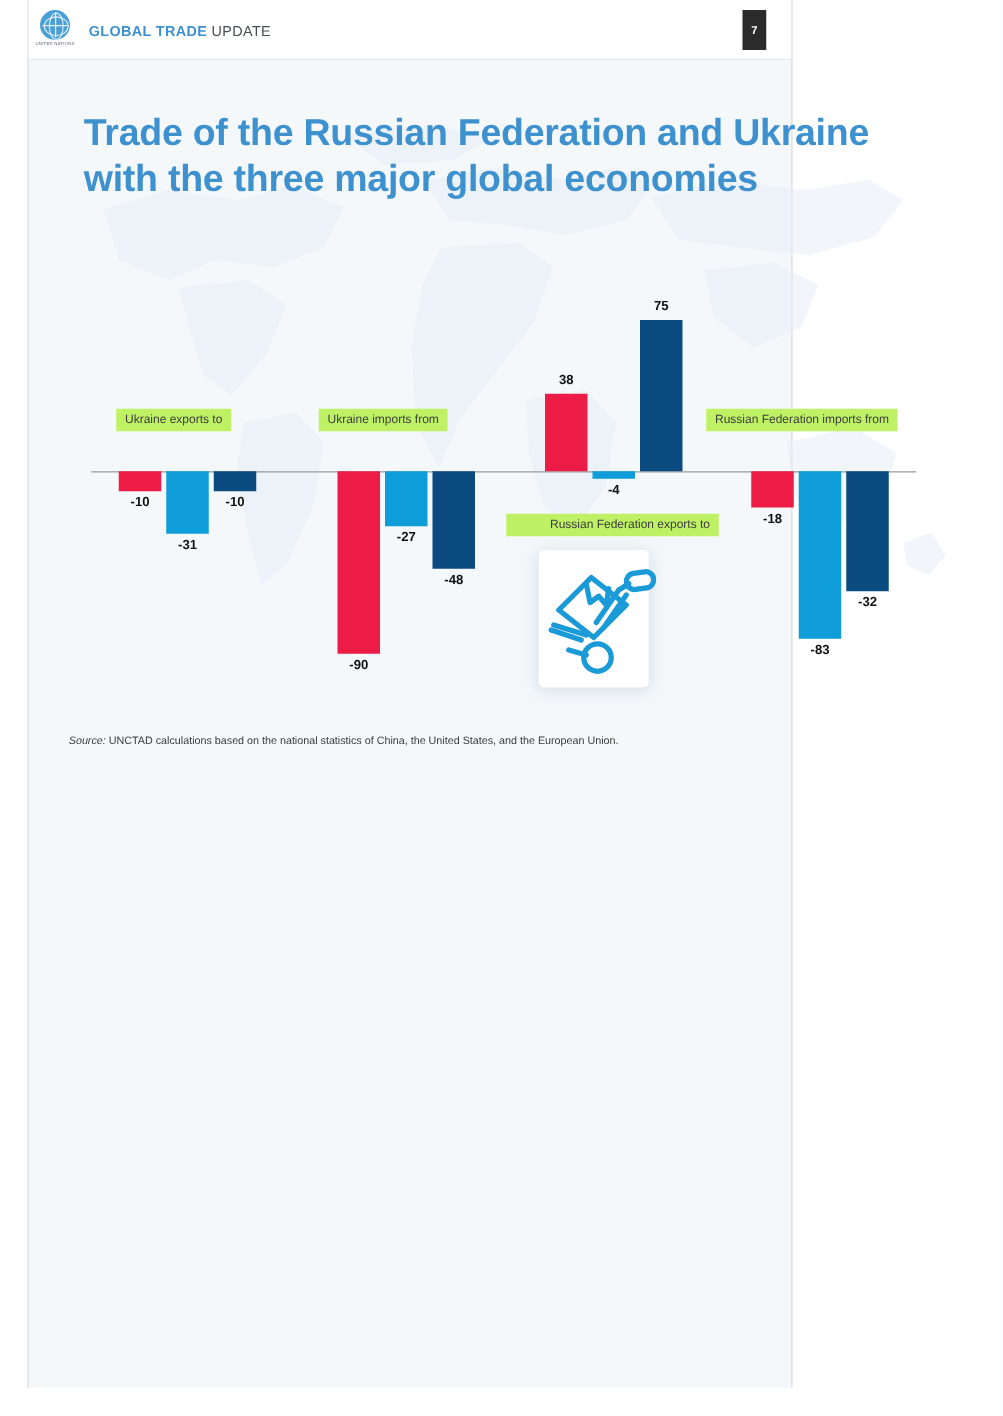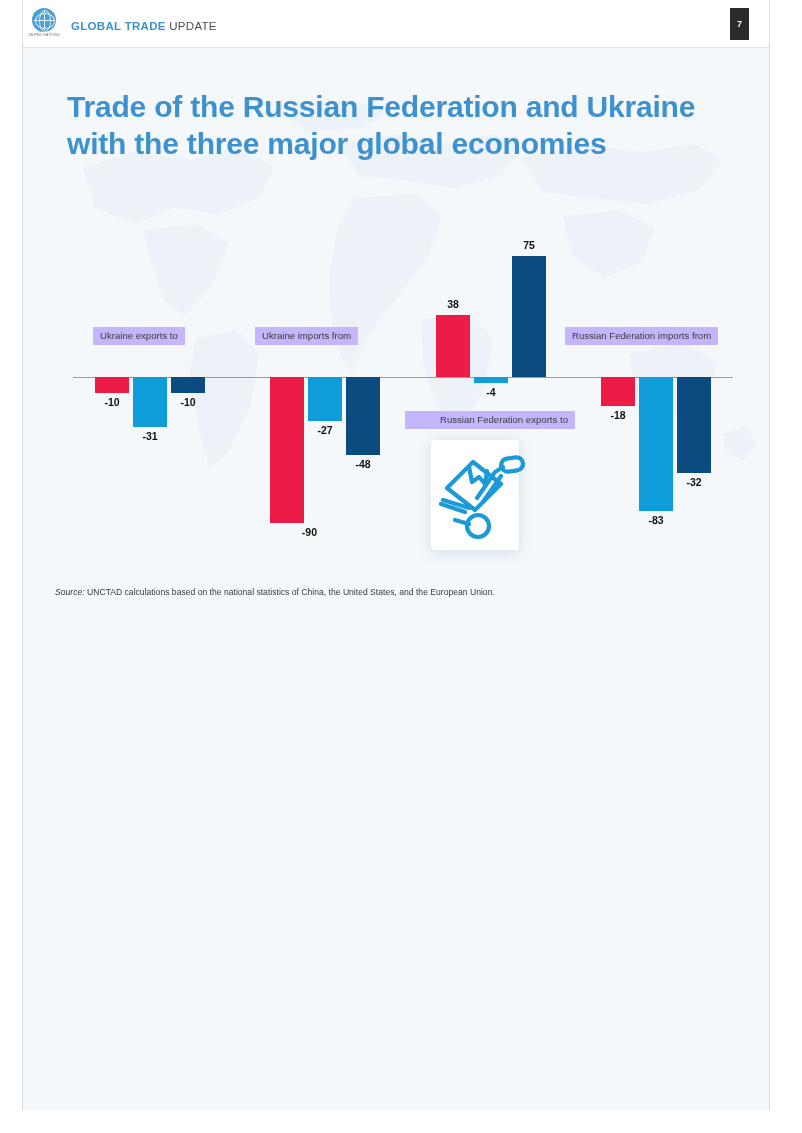--- a/index.html
+++ b/index.html
@@ -5,21 +5,21 @@
   html,body{margin:0;padding:0;}
   body{
     width:802px;height:1133px;
     background:#ffffff;
     font-family:"Liberation Sans", sans-serif;
     overflow:hidden;
   }
   .page{
     position:absolute;
     left:22px; top:0px;
-    width:748px; height:1110px;
+    width:612px; height:1110px;
     background:#f4f8fb;
     border-left:1px solid #d8dde2;
     border-right:1px solid #d8dde2;
     box-sizing:border-box;
   }
   
   .header{
     position:absolute; left:0; top:0; width:100%; height:48px;
     background:#ffffff;
     border-bottom:1px solid #e3e8ec;
@@ -108,21 +108,21 @@
     background:#9b9b9b;
   }
   .bar{position:absolute;}
   .barval{
     position:absolute;
     font-size:10.5px;font-weight:bold;color:#111111;
     text-align:center;white-space:nowrap;
   }
   .grouplabel{
     position:absolute;
-    background:#c4b5fd;
+    background:#bef264;
     color:#3c3c3c;
     font-size:9.6px;
     padding:3px 7px 4px 7px;
     white-space:nowrap;
   }
   
   .illus{
     position:absolute; left:408px; top:440px; width:88px; height:110px;
     background:#ffffff;
     border-radius:4px;
@@ -179,21 +179,21 @@
       <div class="zeroline"></div>
     <div class="grouplabel" style="left: 70px; top: 327px;">Ukraine exports to</div>
         <div class="bar" style="left: 72px; width: 34px; height: 16.2px; background: rgb(236, 28, 70); top: 377px;"></div>
         <div class="barval" style="left: 59px; width: 60px; top: 396.2px;">-10</div>
         <div class="bar" style="left: 110px; width: 34px; height: 50.22px; background: rgb(14, 157, 217); top: 377px;"></div>
         <div class="barval" style="left: 97px; width: 60px; top: 430.22px;">-31</div>
         <div class="bar" style="left: 148px; width: 34px; height: 16.2px; background: rgb(12, 75, 128); top: 377px;"></div>
         <div class="barval" style="left: 135px; width: 60px; top: 396.2px;">-10</div>
         <div class="grouplabel" style="left: 232px; top: 327px;">Ukraine imports from</div>
         <div class="bar" style="left: 247px; width: 34px; height: 145.8px; background: rgb(236, 28, 70); top: 377px;"></div>
-        <div class="barval" style="left: 234px; width: 60px; top: 525.8px; text-align: right;">-90</div>
+        <div class="barval" style="left: 234px; width: 60px; top: 525.8px;">-90</div>
         <div class="bar" style="left: 285px; width: 34px; height: 43.74px; background: rgb(14, 157, 217); top: 377px;"></div>
         <div class="barval" style="left: 272px; width: 60px; top: 423.74px;">-27</div>
         <div class="bar" style="left: 323px; width: 34px; height: 77.76px; background: rgb(12, 75, 128); top: 377px;"></div>
         <div class="barval" style="left: 310px; width: 60px; top: 457.76px;">-48</div>
         <div class="grouplabel" style="left: 382px; top: 411px; padding-left: 35px;">Russian Federation exports to</div>
         <div class="bar" style="left: 413px; width: 34px; height: 61.56px; background: rgb(236, 28, 70); top: 315.44px;"></div>
         <div class="barval" style="left: 400px; width: 60px; top: 298.44px;">38</div>
         <div class="bar" style="left: 451px; width: 34px; height: 6.48px; background: rgb(14, 157, 217); top: 377px;"></div>
         <div class="barval" style="left: 438px; width: 60px; top: 386.48px;">-4</div>
         <div class="bar" style="left: 489px; width: 34px; height: 121.5px; background: rgb(12, 75, 128); top: 255.5px;"></div>

